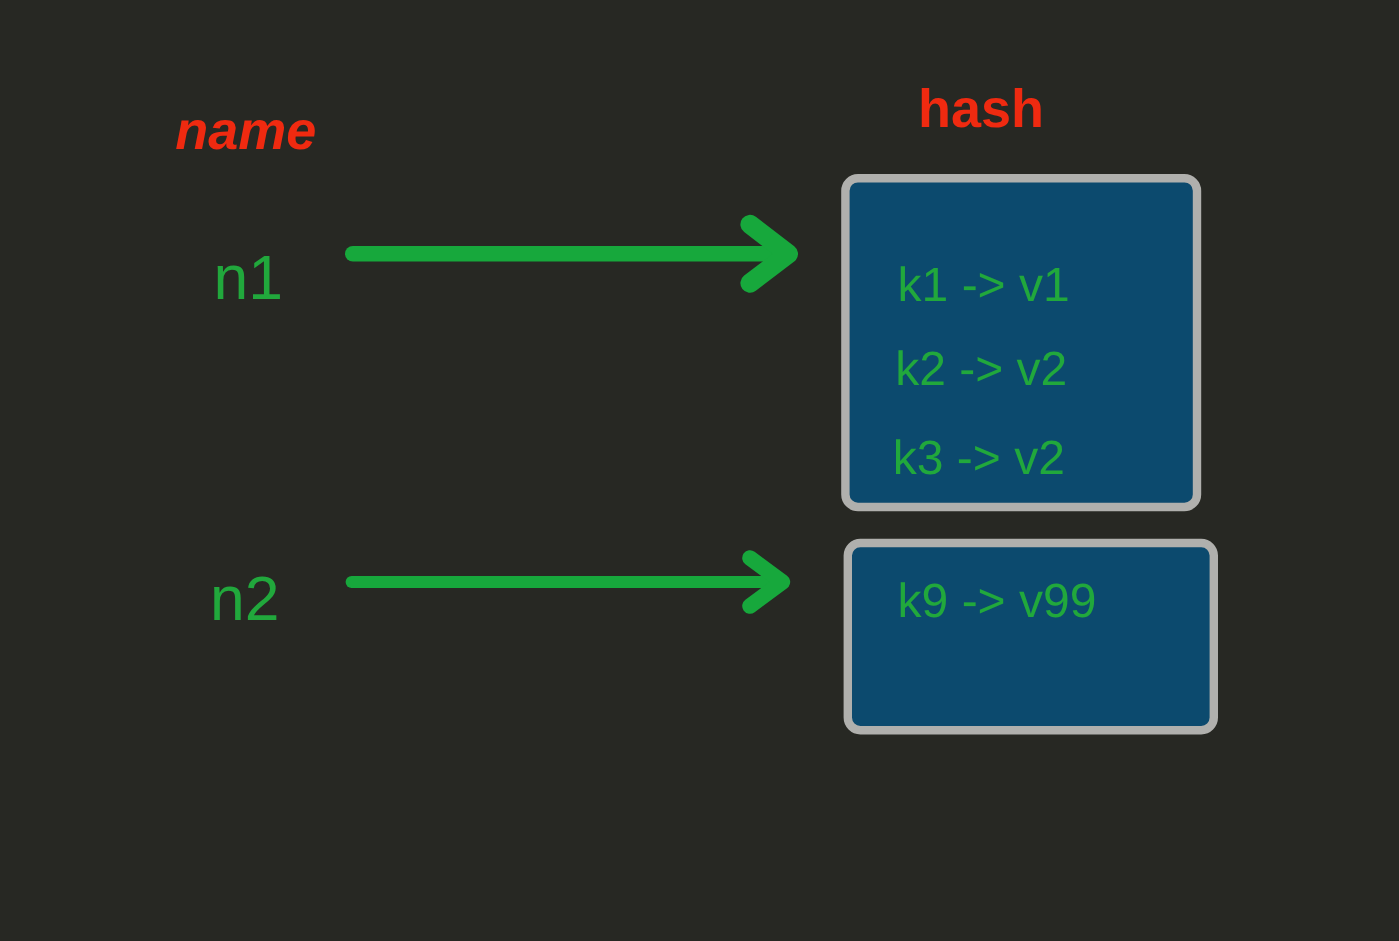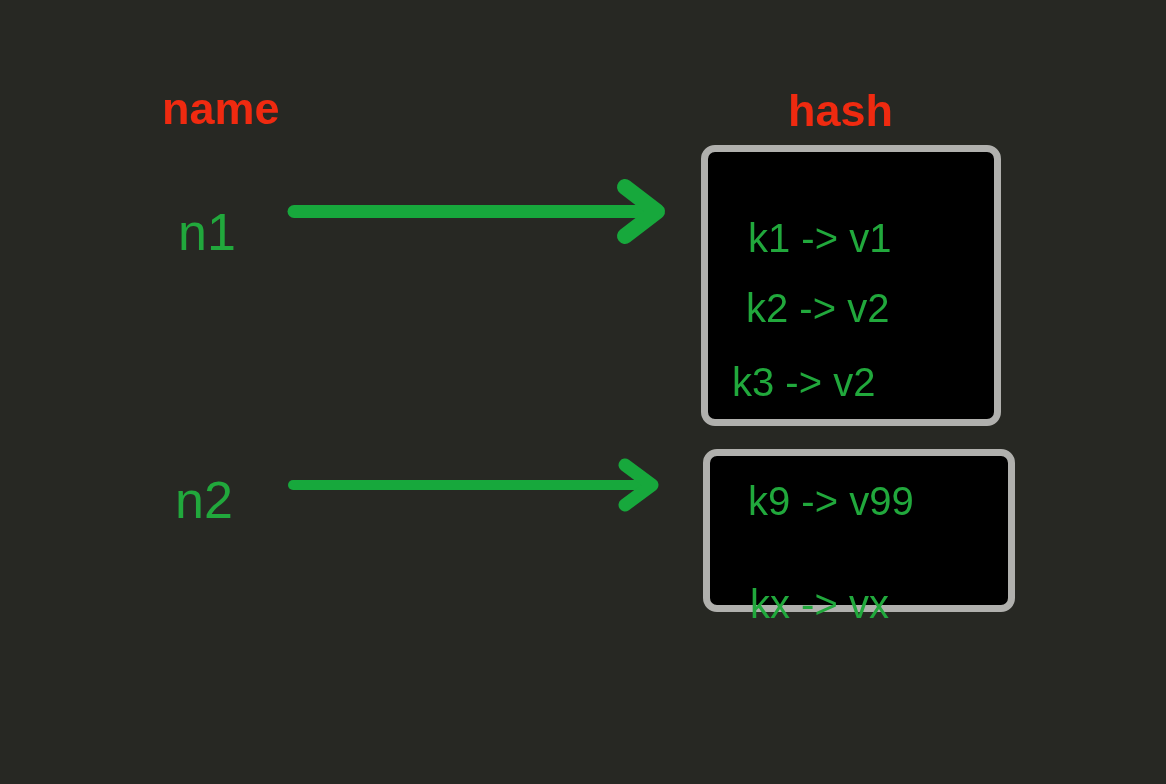--- a/index.html
+++ b/index.html
@@ -22,22 +22,22 @@
   
   .col-heading {
     position: absolute;
     color: #ef2a10;
     font-size: 45px;
     font-weight: 700;
     letter-spacing: 0px;
     line-height: 1;
     white-space: nowrap;
   }
-  #heading-name { left: 162px; top: 86px; }
-  #heading-hash { left: 765px; top: 88px; margin-left: 23px; }
+  #heading-name { left: 146px; top: 86px; font-style: italic; }
+  #heading-hash { left: 765px; top: 68px; }
 
   
   .node-label {
     position: absolute;
     color: #21a83c;
     font-size: 52px;
     font-weight: 400;
     line-height: 1;
     white-space: nowrap;
   }
@@ -49,21 +49,21 @@
     position: absolute;
     overflow: visible;
   }
   #arrow-n1 { left: 285px; top: 178px; }
   #arrow-n2 { left: 285px; top: 452px; }
 
   
   .hash-box {
     position: absolute;
     box-sizing: border-box;
-    background: #000000;
+    background: #0c4a6e;
     border: 7px solid #b0b0ad;
     border-radius: 14px;
   }
   #hash-box-1 {
     left: 701px;
     top: 145px;
     width: 300px;
     height: 281px;
   }
   #hash-box-2 {
@@ -77,21 +77,21 @@
     position: absolute;
     color: #21a83c;
     font-size: 40px;
     line-height: 1;
     white-space: nowrap;
   }
 
   
   #hash-box-1 .entry:nth-of-type(1) { left: 40px; top: 66px; }
   #hash-box-1 .entry:nth-of-type(2) { left: 38px; top: 136px; }
-  #hash-box-1 .entry:nth-of-type(3) { left: 24px; top: 210px; }
+  #hash-box-1 .entry:nth-of-type(3) { left: 36px; top: 210px; }
 
   
   #hash-box-2 .entry:nth-of-type(1) { left: 38px; top: 25px; }
   #hash-box-2 .entry:nth-of-type(2) { left: 40px; top: 128px; }
 </style>
 </head>
 <body>
 
 <div id="canvas">
 
@@ -114,16 +114,15 @@
 
   <div class="node-label" id="node-label-n2">n2</div>
 
   <svg class="arrow-svg" id="arrow-n2" width="380" height="66" viewBox="0 0 380 66">
     <line x1="8" y1="33" x2="352" y2="33" stroke="#17a83c" stroke-width="10" stroke-linecap="round"></line>
     <polyline points="340,13 367,33 340,53" fill="none" stroke="#17a83c" stroke-width="13" stroke-linecap="round" stroke-linejoin="round"></polyline>
   </svg>
 
   <div class="hash-box" id="hash-box-2">
     <div class="entry">k9 -&gt; v99</div>
-    <div class="entry">kx -&gt; vx</div>
   </div>
 
 </div>
 
 </body></html>

